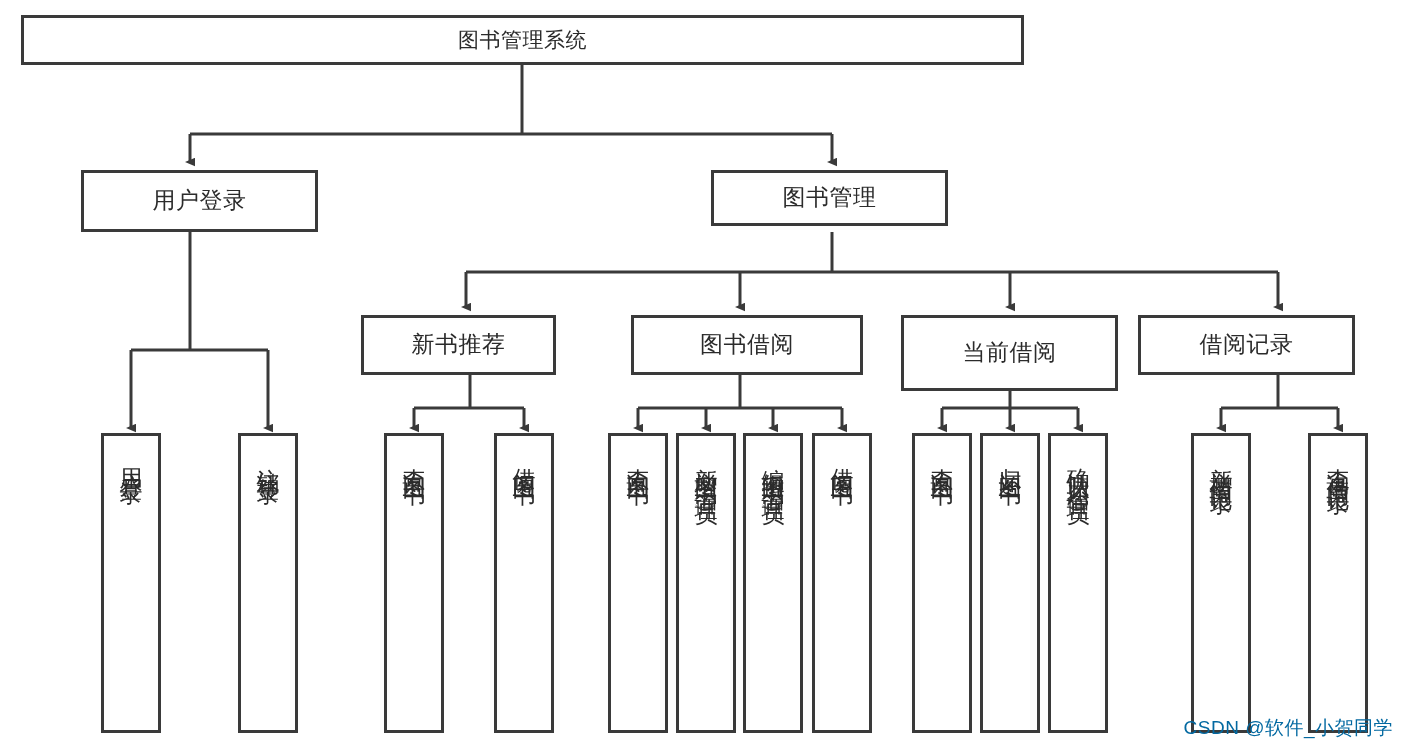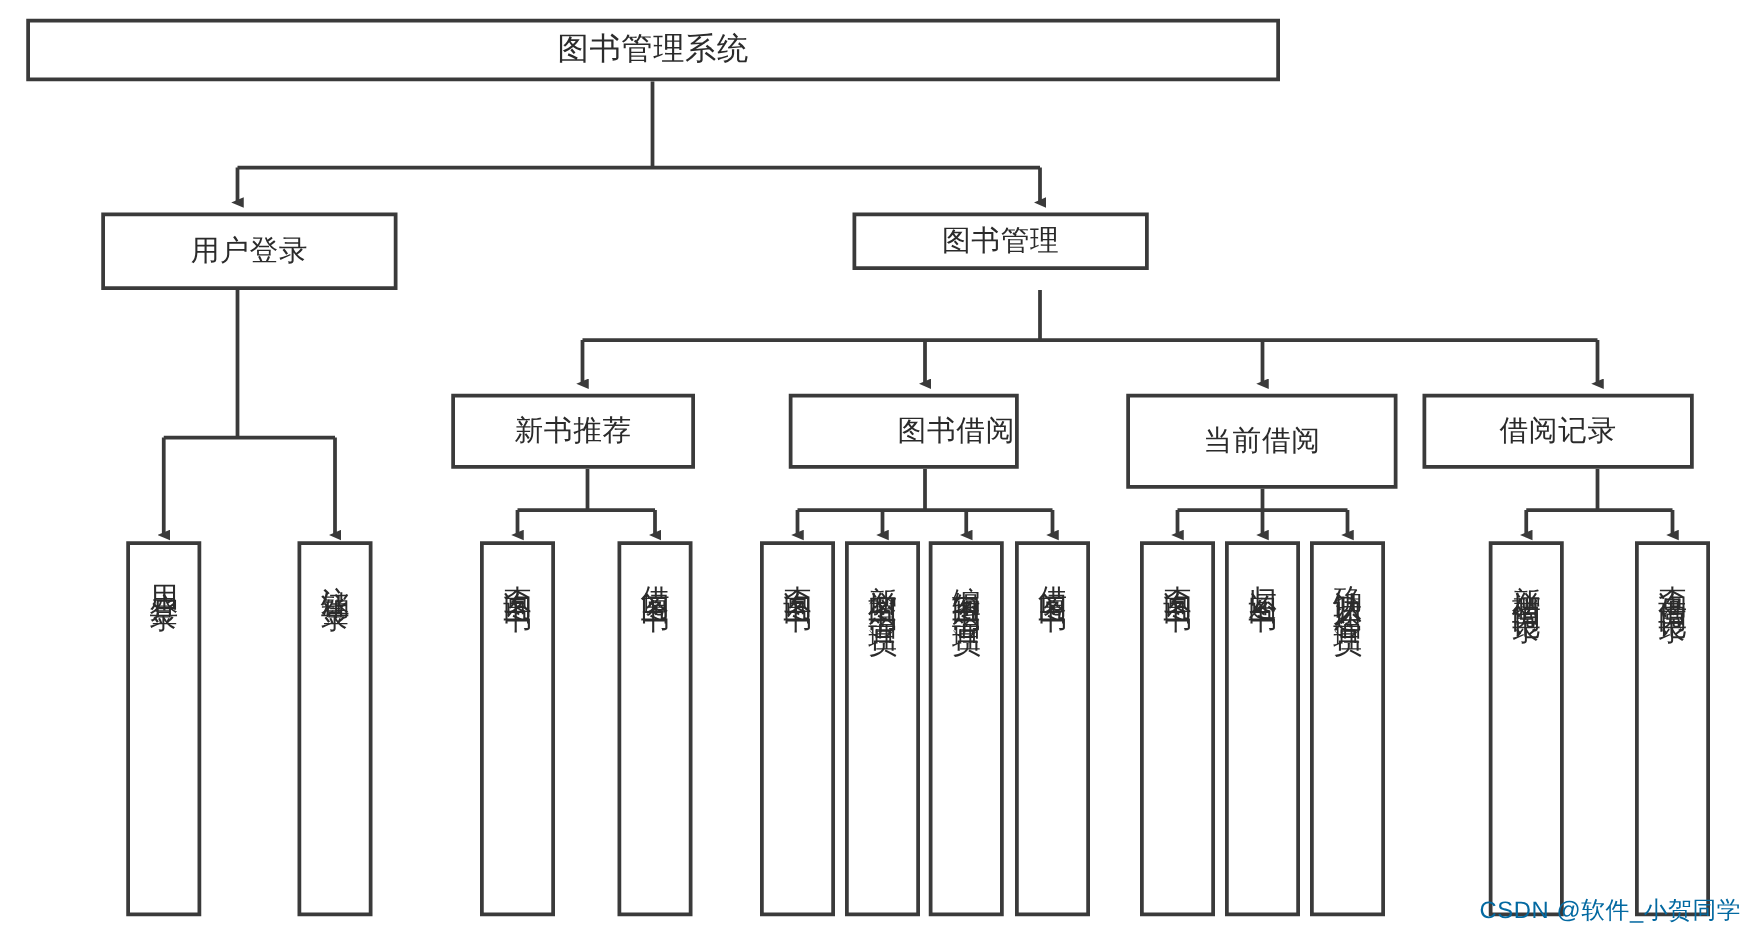--- a/index.html
+++ b/index.html
@@ -35,21 +35,21 @@
     justify-content: center;
     color: #2b2b2b;
     z-index: 2;
   }
   .node-label {
     display: block;
     text-align: center;
     line-height: 1.18;
     letter-spacing: 0.5px;
   }
-  .node.root .node-label { font-size: 25px; }
+  .node.root .node-label { font-size: 21px; }
   .node.l2 .node-label  { font-size: 23px; }
   .node.l3 .node-label  { font-size: 23px; }
   .node.leaf {
     align-items: flex-start;
     padding-top: 14px;
   }
   .node.leaf .node-label {
     writing-mode: vertical-rl;
     text-orientation: upright;
     font-size: 23px;
@@ -124,29 +124,29 @@
   </svg>
 
   <div class="node root" style="left:21px; top:15px; width:1003px; height:50px;">
     <span class="node-label">图书管理系统</span>
   </div>
 
   <div class="node l2" style="left:81px; top:170px; width:237px; height:62px;">
     <span class="node-label">用户登录</span>
   </div>
 
-  <div class="node l2" style="left:682px; top:170px; width:237px; height:46px;">
+  <div class="node l2" style="left:711px; top:170px; width:237px; height:56px;">
     <span class="node-label">图书管理</span>
   </div>
 
   <div class="node l3" style="left:361px; top:315px; width:195px; height:60px;">
     <span class="node-label">新书推荐</span>
   </div>
 
-  <div class="node l3" style="left:631px; top:315px; width:184px; height:60px;justify-content:flex-end;">
+  <div class="node l3" style="left:631px; top:315px; width:232px; height:60px;">
     <span class="node-label">图书借阅</span>
   </div>
 
   <div class="node l3" style="left:901px; top:315px; width:217px; height:76px;">
     <span class="node-label">当前借阅</span>
   </div>
 
   <div class="node l3" style="left:1138px; top:315px; width:217px; height:60px;">
     <span class="node-label">借阅记录</span>
   </div>

